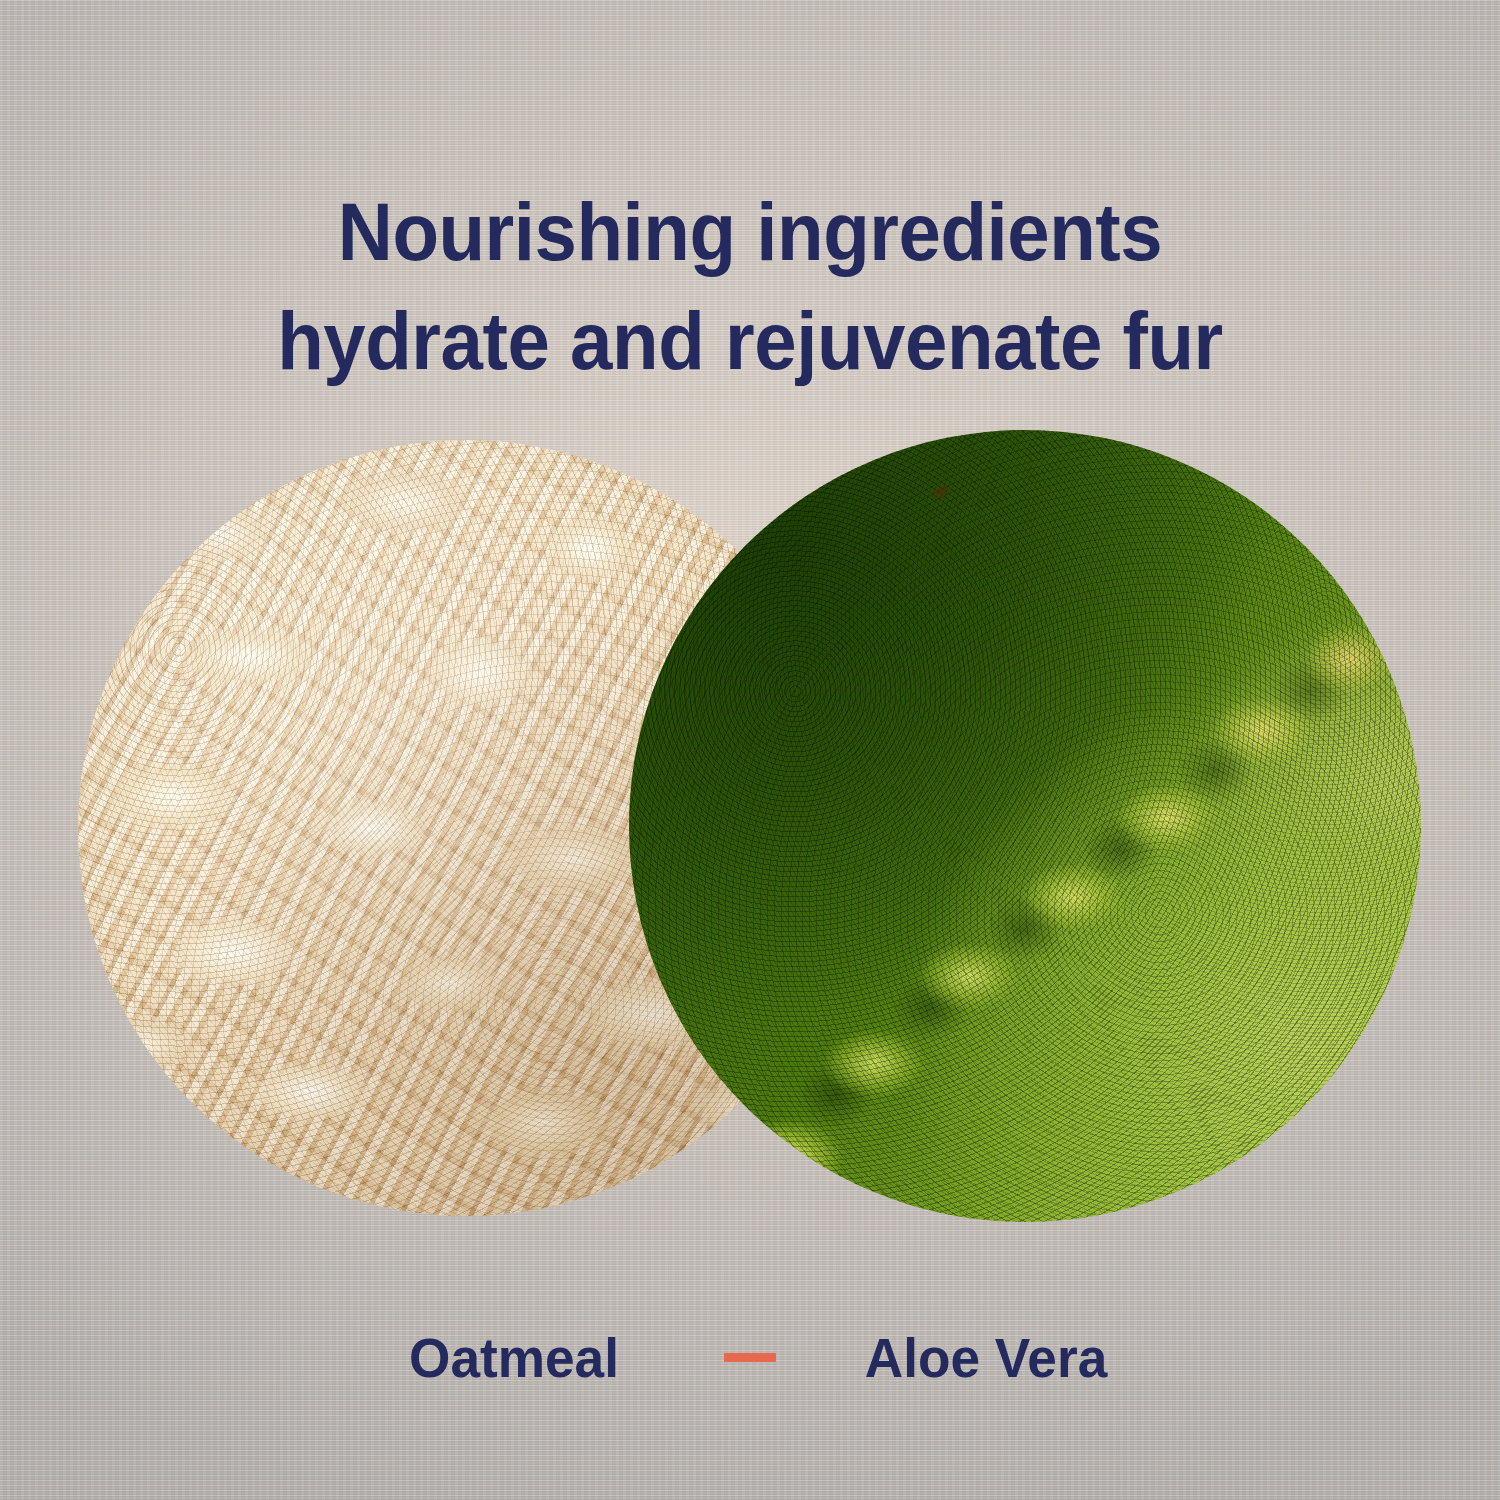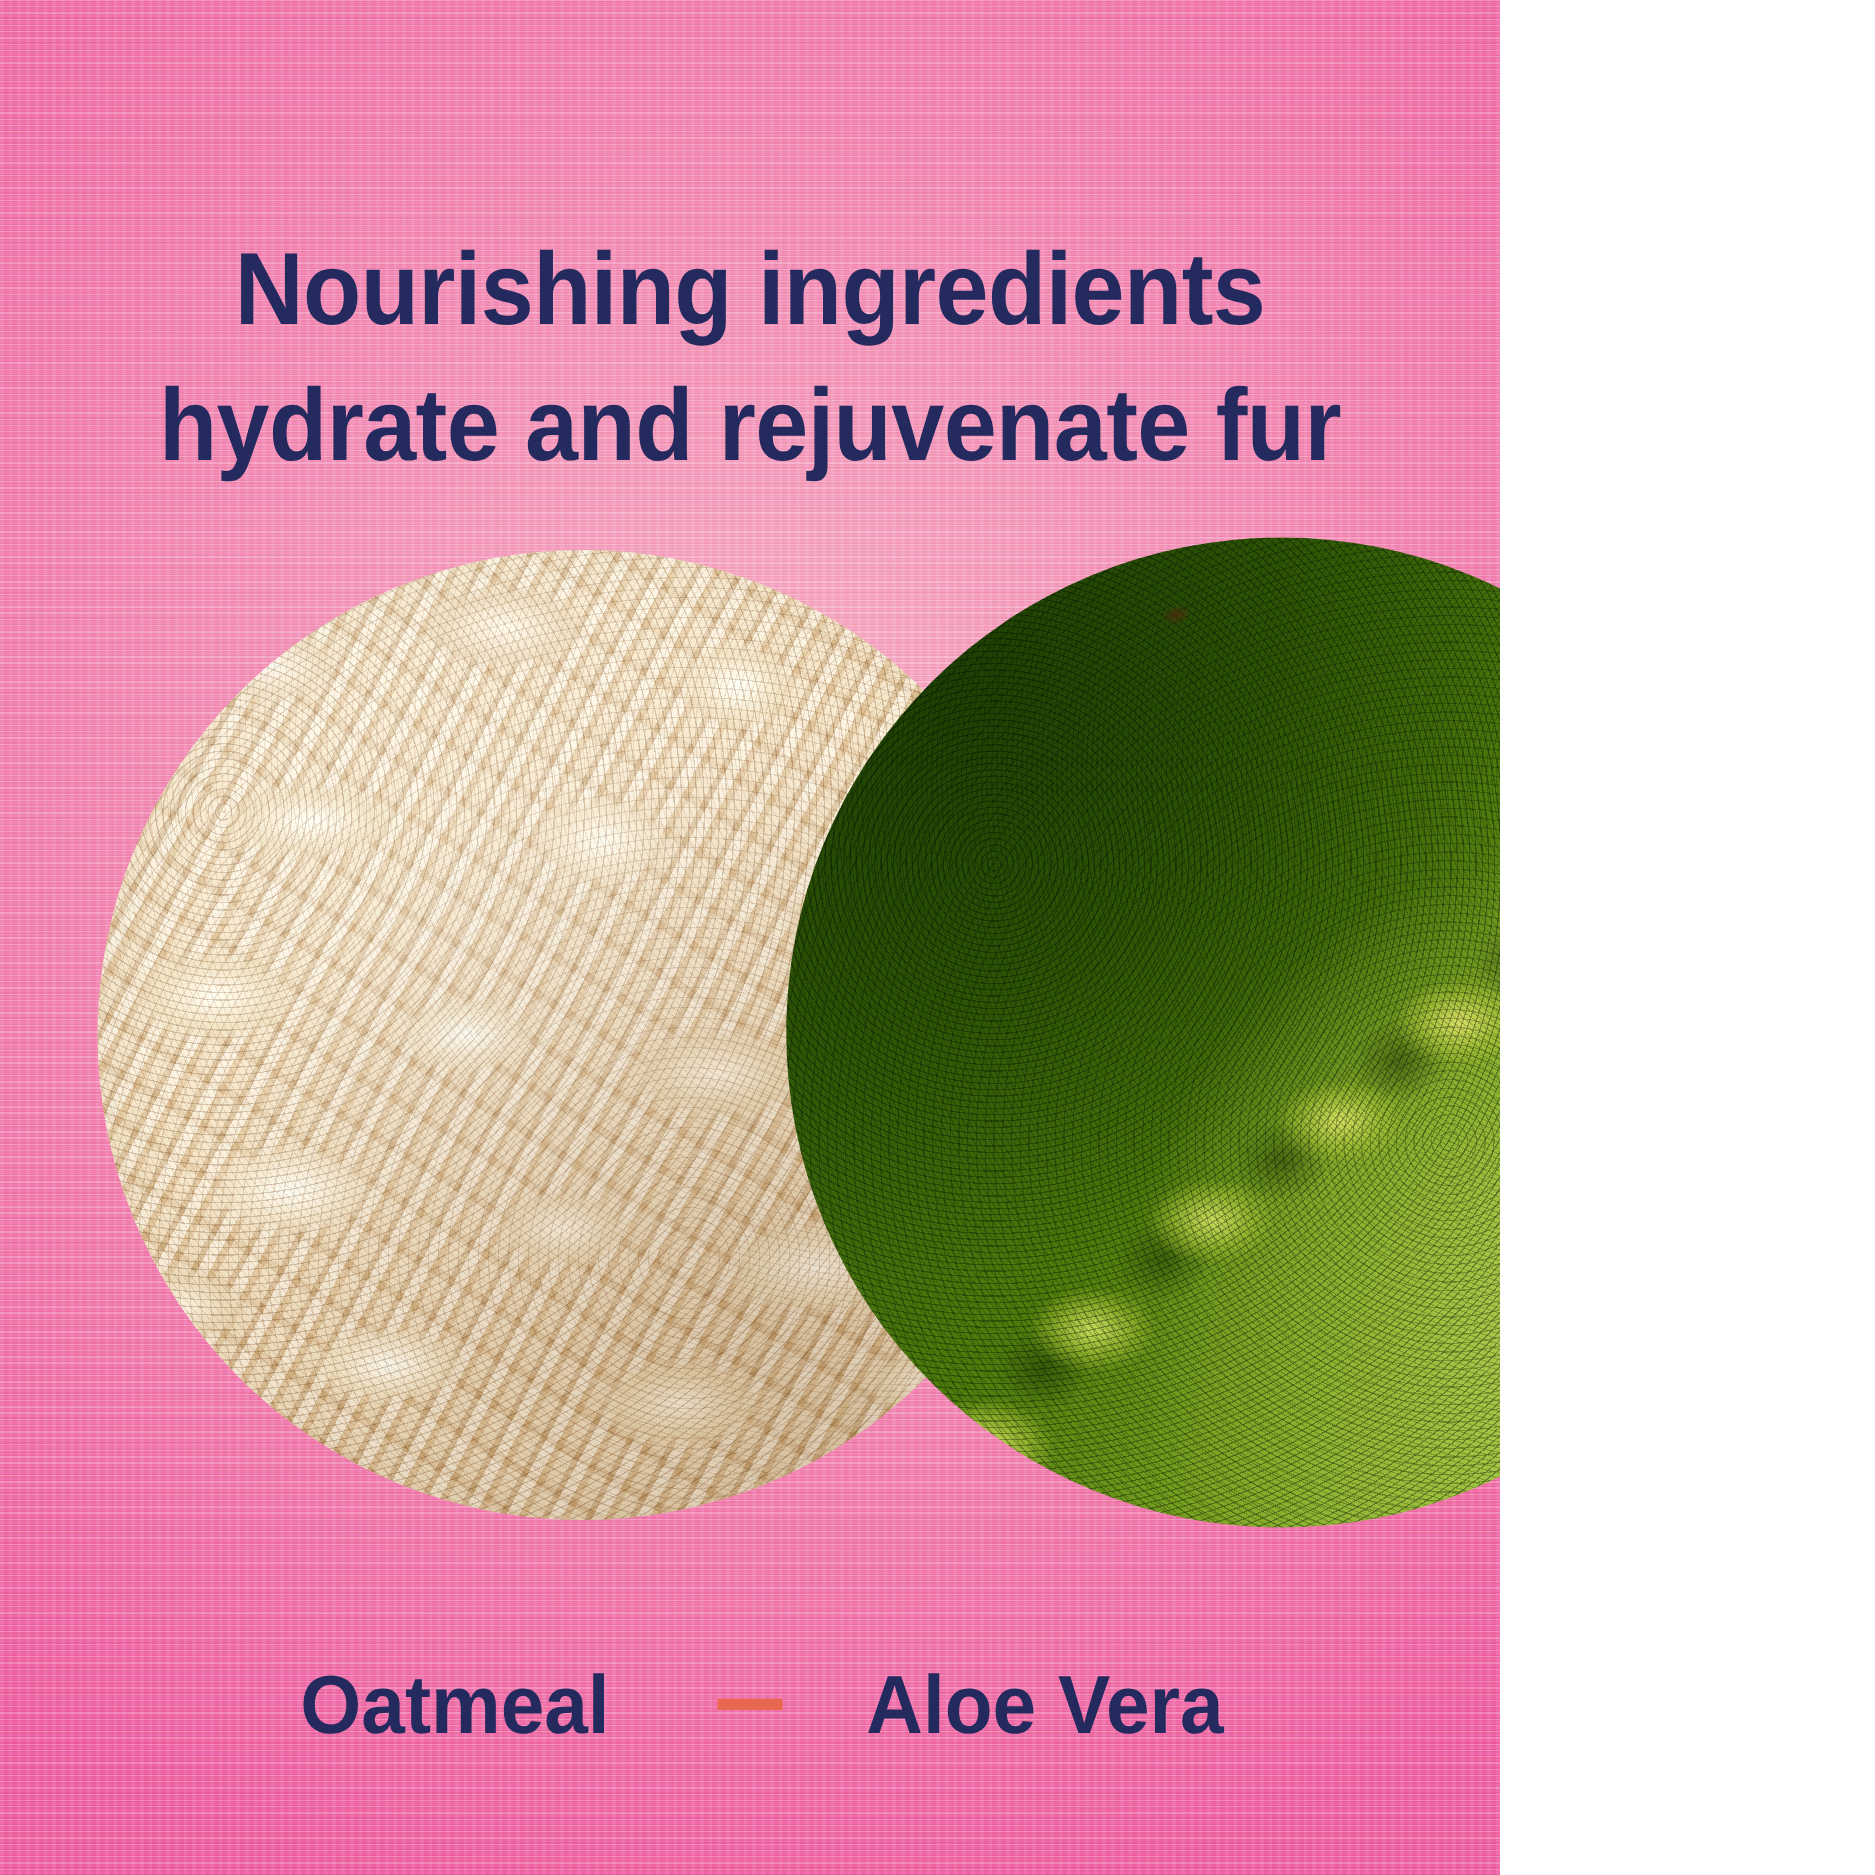--- a/index.html
+++ b/index.html
@@ -3,24 +3,24 @@
 <meta charset="utf-8">
 <title>Ingredient Highlight</title>
 <style>
   html, body {
     margin: 0;
     padding: 0;
     background: #ffffff;
   }
   .canvas {
     position: relative;
-    width: 1200px;
+    width: 1500px;
     height: 1500px;
     overflow: hidden;
-    background-color: #ec4899;
+    background-color: #a3a3a3;
     font-family: "Liberation Sans", sans-serif;
   }
   
   .bg-texture {
     position: absolute;
     inset: 0;
     background-image:
       repeating-linear-gradient(
         to bottom,
         rgba(255,255,255,0.30) 0px,
@@ -200,21 +200,21 @@
     left: 0;
     right: 0;
     top: 1325px;
     display: flex;
     align-items: center;
     justify-content: center;
     gap: 0;
     color: #242a5e;
     font-family: "Liberation Sans Narrow", "Liberation Sans", sans-serif;
     font-weight: bold;
-    font-size: 66px;
+    font-size: 56px;
     letter-spacing: 0px;
   }
   .caption-label {
     width: 420px;
     text-align: center;
     transform: scaleX(0.95);
   }
   .caption-dash {
     width: 52px;
     height: 9px;

